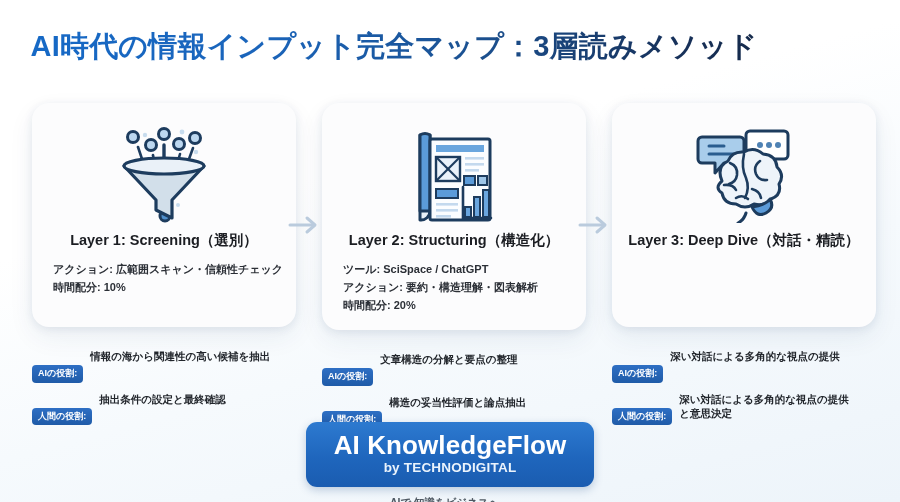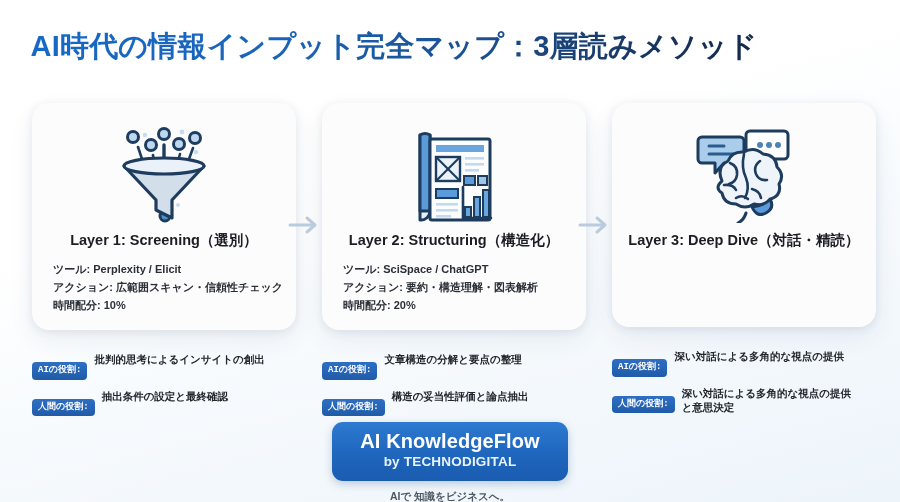--- a/index.html
+++ b/index.html
@@ -108,22 +108,21 @@
   .badge {
     flex:0 0 auto;
     background:linear-gradient(180deg,#2e6fc4 0%,#1f5ba8 100%);
     color:#ffffff;
     font-size:9px;
     font-weight:bold;
     line-height:1;
     padding:4px 6px 4.5px 6px;
     border-radius:4px;
     white-space:nowrap;
-    margin-top:11px;
-    font-family:Liberation Mono, monospace;
+    margin-top:17px;
   }
   .role-text {
     font-size:10.5px;
     font-weight:bold;
     color:#22262c;
     line-height:1.38;
     margin-left:7px;
     padding-top:1px;
   }
 
@@ -135,21 +134,21 @@
     text-align:center;
   }
   .logo-box {
     display:inline-block;
     background:linear-gradient(180deg,#2d7ad0 0%,#1f66bd 55%,#1a5cb0 100%);
     border-radius:11px;
     padding:9px 28px 10px 28px;
     box-shadow:0 3px 9px rgba(25,70,130,.25);
   }
   .logo-main {
-    font-size:20px;
+    font-size:26px;
     font-weight:bold;
     color:#ffffff;
     line-height:1.08;
     letter-spacing:.1px;
   }
   .logo-sub {
     font-size:13.5px;
     font-weight:bold;
     color:#eaf3fc;
     line-height:1.35;
@@ -196,30 +195,29 @@
             <line x1="77" y1="25" x2="73" y2="36"></line>
           </g>
           <line x1="48" y1="22" x2="48" y2="40" stroke="#1d3c5e" stroke-width="3.4" stroke-linecap="round"></line>
           <polygon points="48,46 42,36 54,36" fill="#1d3c5e"></polygon>
           <path d="M8 43 L88 43 L56 77 L56 95 L40 87 L40 77 Z" fill="#d2dfea" stroke="#1d3c5e" stroke-width="3.2" stroke-linejoin="round"></path>
           <ellipse cx="48" cy="43" rx="40" ry="8" fill="#eaf1f8" stroke="#1d3c5e" stroke-width="3.2"></ellipse>
         </svg>
       </div>
       <div class="card-title">Layer 1: Screening（選別）</div>
       <div class="meta">
-        <div class="meta-line">ツール: Perplexity / Elicit</div>
         <div class="meta-line">アクション: 広範囲スキャン・信頼性チェック</div>
         <div class="meta-line">時間配分: 10%</div>
       </div>
     </div>
 
     <div class="roles">
       <div class="role-row">
         <span class="badge">AIの役割:</span>
-        <span class="role-text">批判的思考によるインサイトの創出</span>
+        <span class="role-text">情報の海から関連性の高い候補を抽出</span>
       </div>
       <div class="role-row">
         <span class="badge">人間の役割:</span>
         <span class="role-text">抽出条件の設定と最終確認</span>
       </div>
     </div>
   </div>
 
   <div class="col c2">
     <svg class="arrow a1" viewBox="0 0 34 20">

